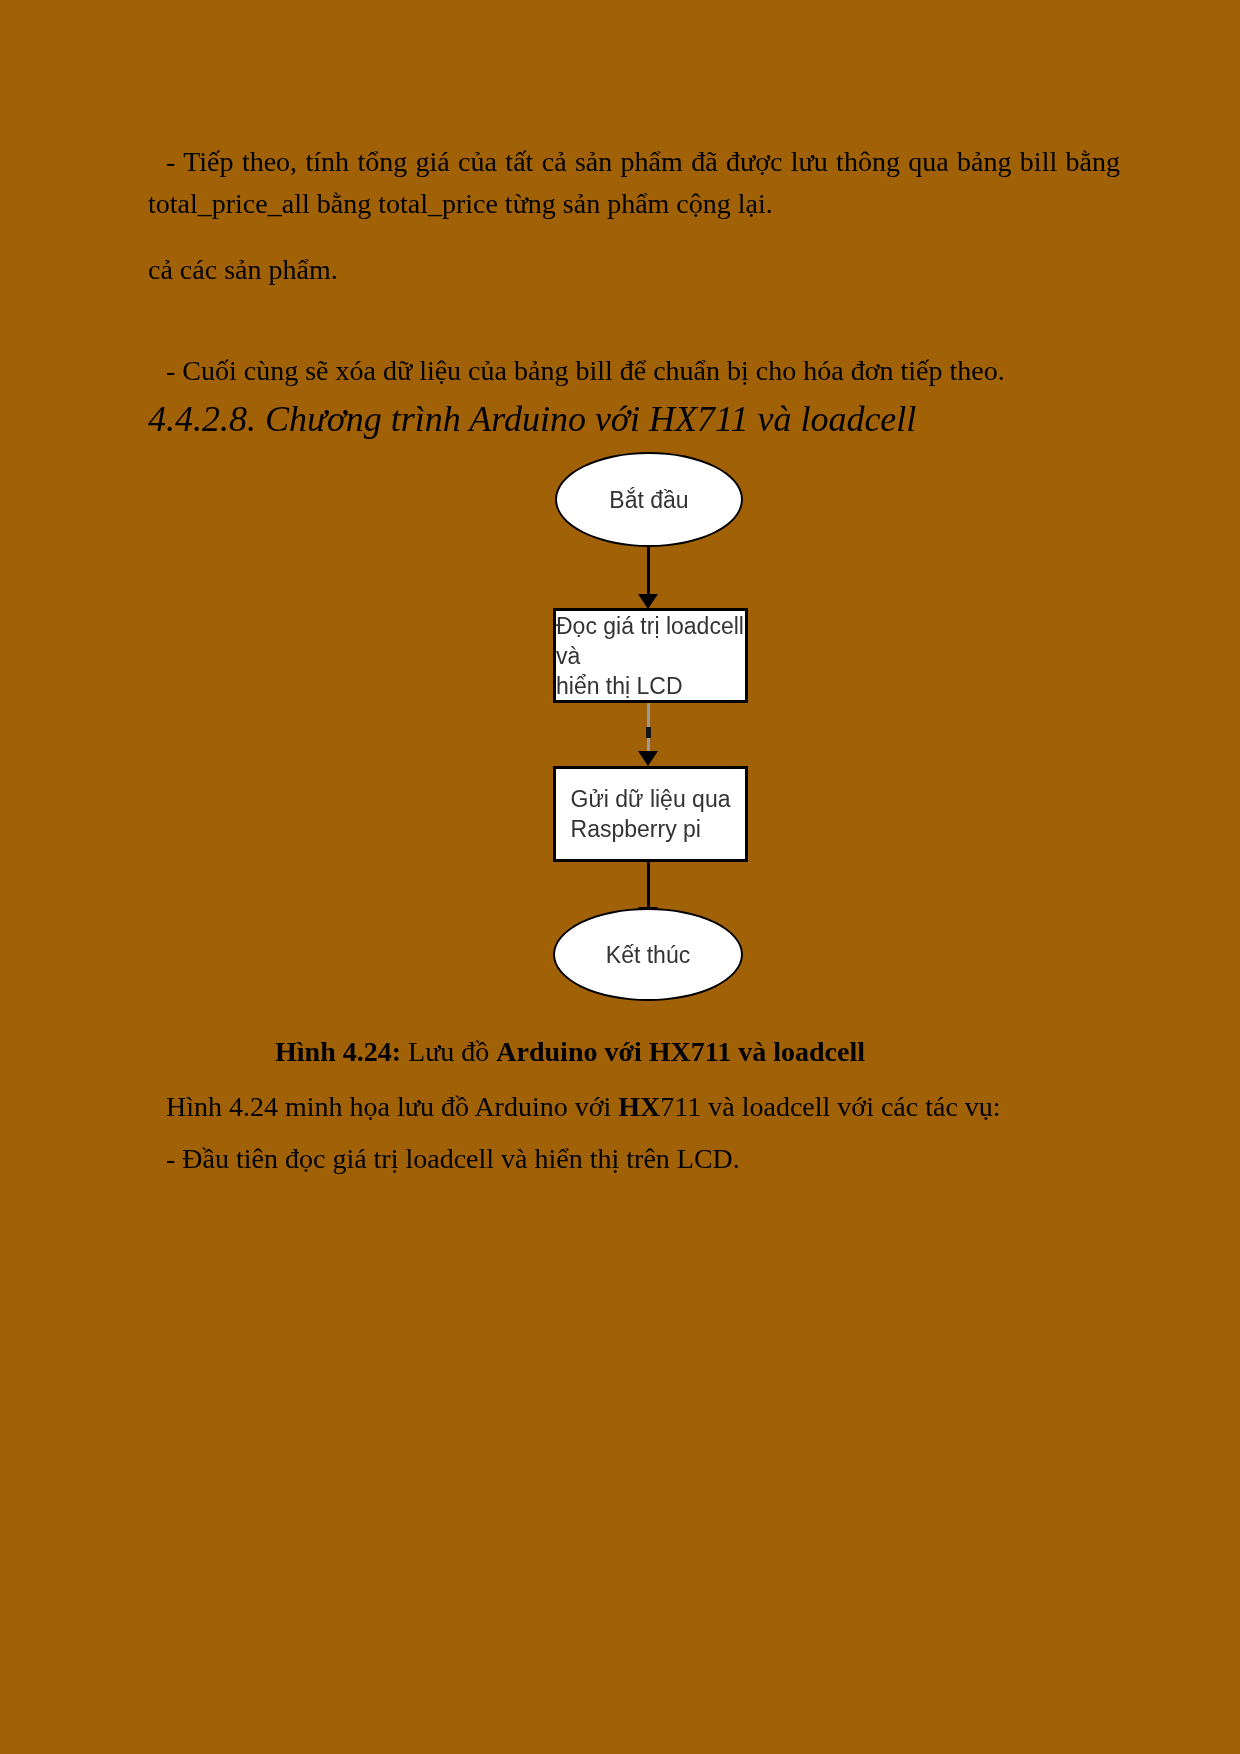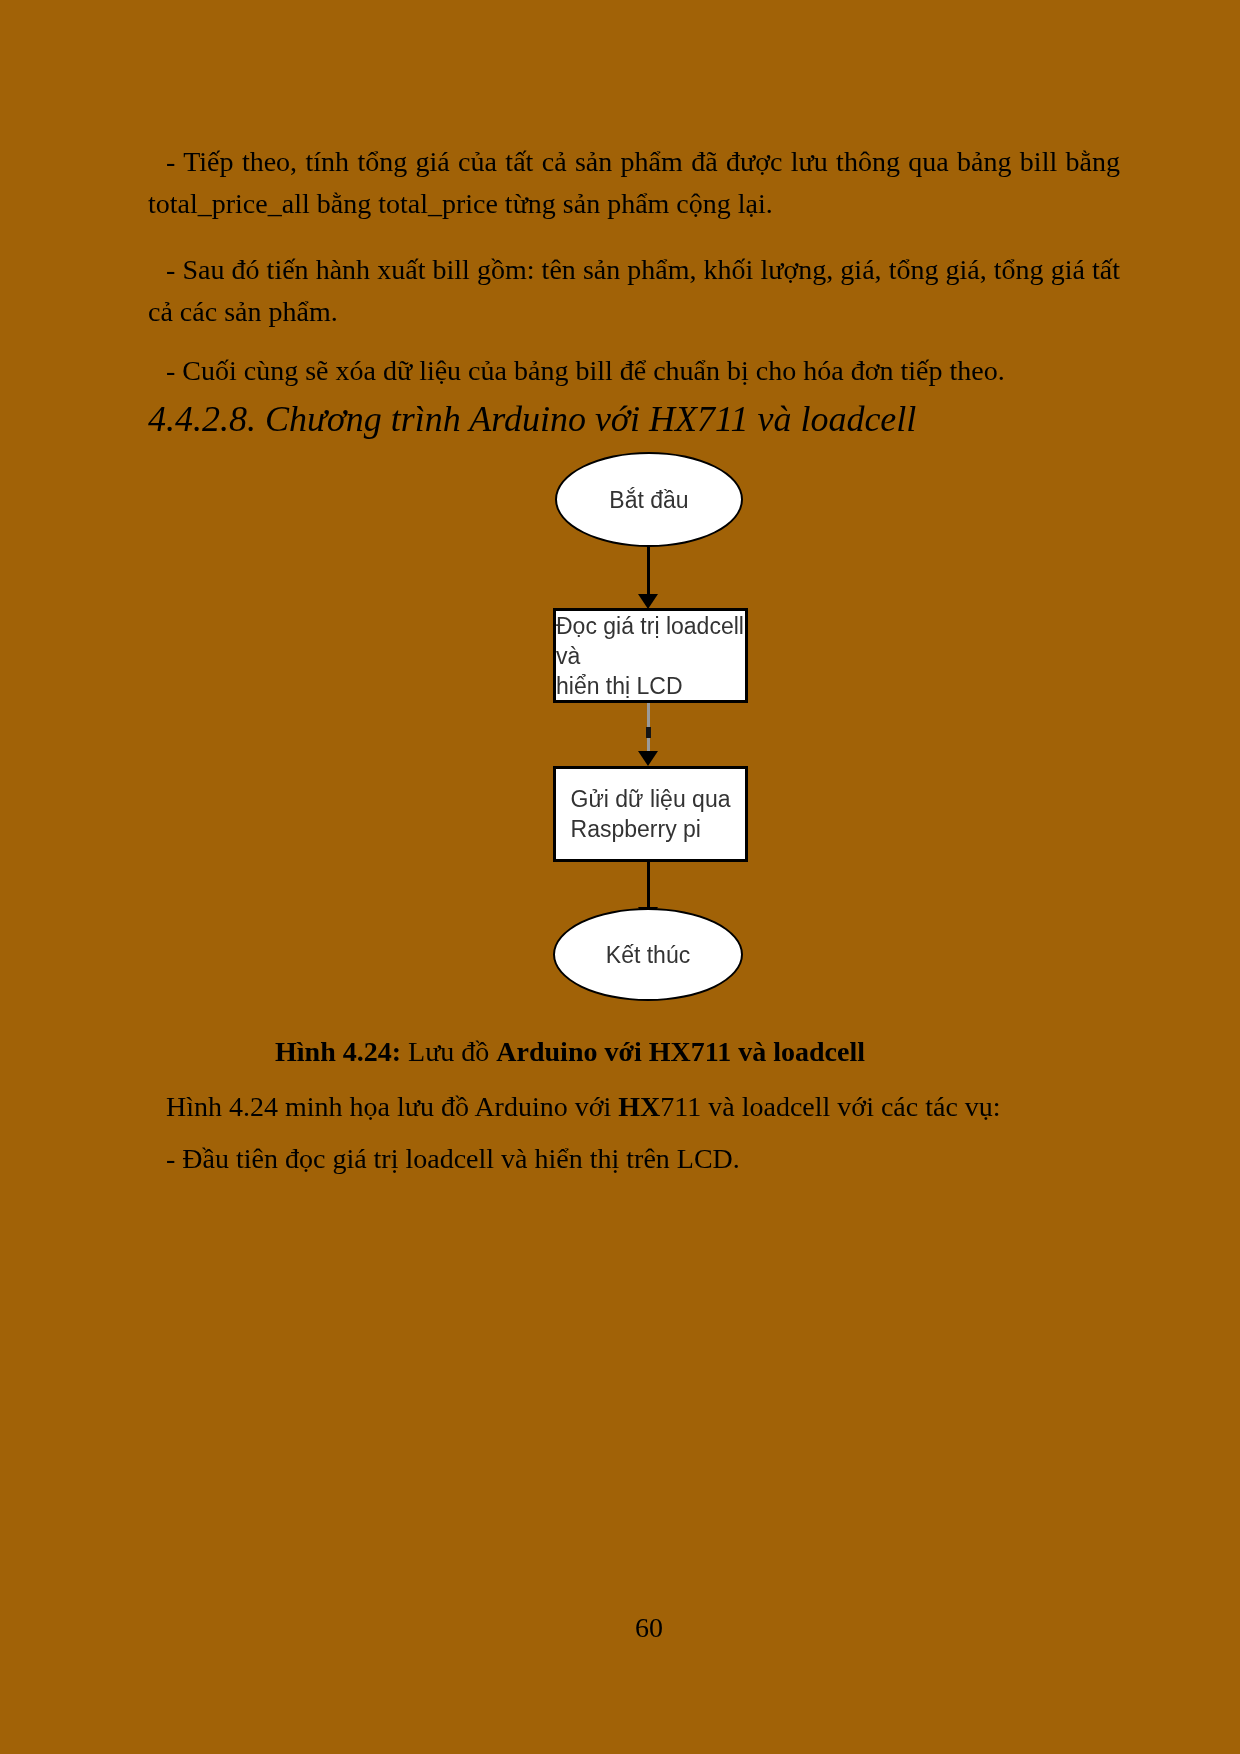--- a/index.html
+++ b/index.html
@@ -127,21 +127,20 @@
 <body>
 
 <div class="page">
 
   <div class="para p1">
     <div class="jline indent">- Tiếp theo, tính tổng giá của tất cả sản phẩm đã được lưu thông qua bảng bill bằng</div>
     <div>total_price_all bằng total_price từng sản phẩm cộng lại.</div>
   </div>
 
   <div class="para p2">
-    <div class="jline indent">- Sau đó tiến hành xuất bill gồm: tên sản phẩm, khối lượng, giá, tổng giá, tổng giá tất</div>
     <div>cả các sản phẩm.</div>
   </div>
 
   <div class="para p3">
     <div class="indent">- Cuối cùng sẽ xóa dữ liệu của bảng bill để chuẩn bị cho hóa đơn tiếp theo.</div>
   </div>
 
   <div class="section-heading">4.4.2.8. Chương trình Arduino với HX711 và loadcell</div>
 
   <div>
@@ -180,15 +179,14 @@
 
   <div class="para p4 indent">
     <span>Hình 4.24 minh họa lưu đồ Arduino với </span><b>HX</b><span>711 và loadcell với các tác vụ:</span>
   </div>
 
   <div class="para p5">
     <div class="indent">- Đầu tiên đọc giá trị loadcell và hiển thị trên LCD.</div>
   </div>
 
 
-  <div class="page-number">60</div>
 
 </div>
 
 </body></html>

